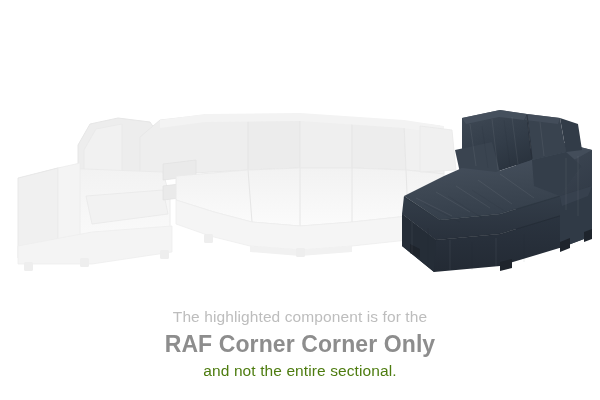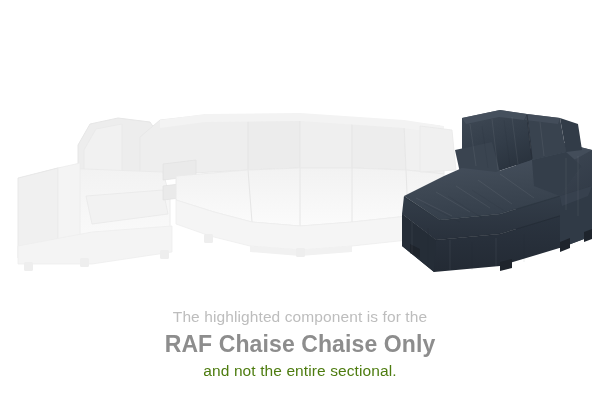--- a/index.html
+++ b/index.html
@@ -215,17 +215,17 @@
           <path d="M428 228 L428 266"></path>
           <path d="M472 242 L472 270"></path>
           <path d="M524 234 L524 262"></path>
         </g>
       </g>
     </svg>
   </div>
 
   <div class="caption-block">
     <div class="caption-line-top">The highlighted component is for the</div>
-    <div class="caption-line-main">RAF Chaise Chaise Only</div>
+    <div class="caption-line-main">RAF Corner Corner Only</div>
     <div class="caption-line-bottom">and not the entire sectional.</div>
   </div>
 
 </div>
 
 </body></html>

